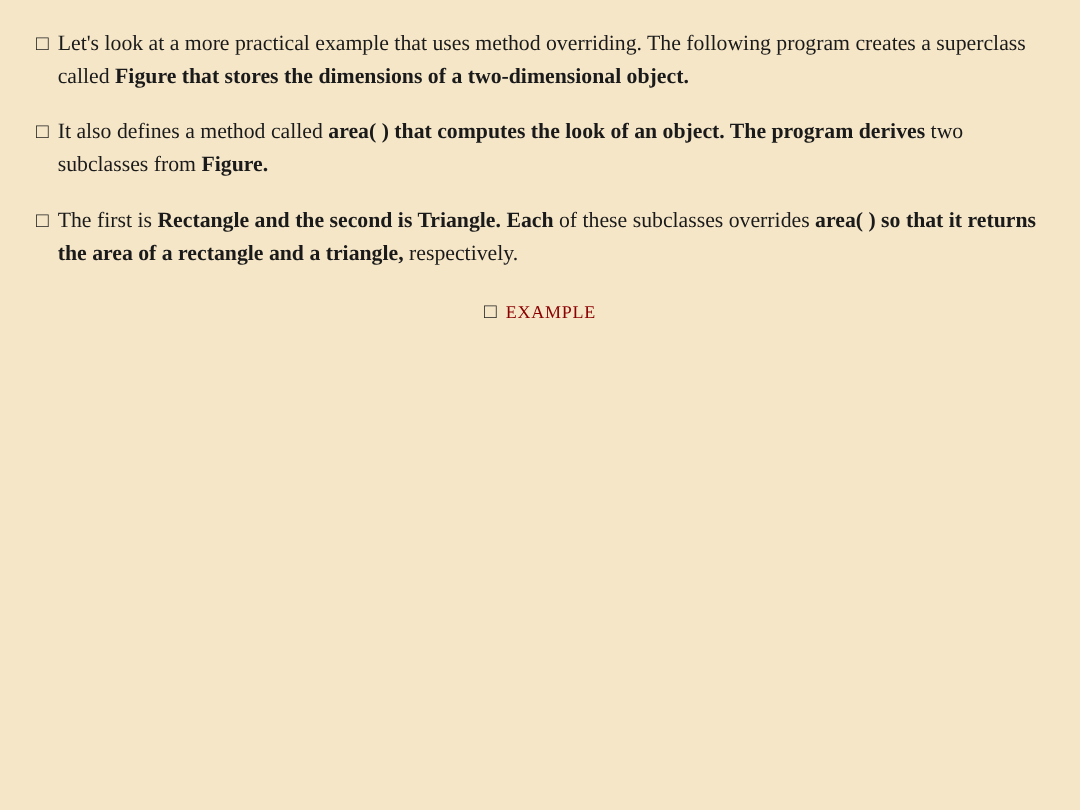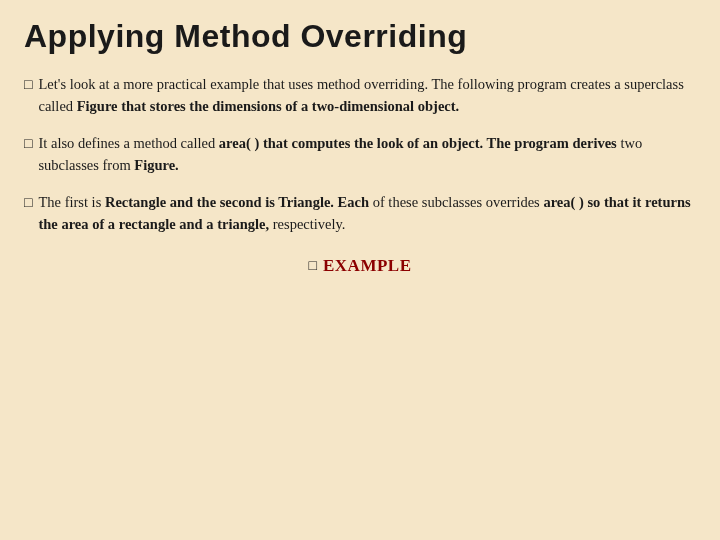--- a/index.html
+++ b/index.html
@@ -78,31 +78,30 @@
       gap: 6px;
       font-size: 15px;
     }
 
     .example-marker {
       font-size: 14px;
       color: #1a1a1a;
     }
 
     .example-text {
-      font-size: 17px;
-      font-weight: bold;
+      font-size: 12px;
+      font-weight: normal;
       color: #8b0000;
       letter-spacing: 0.5px;
     }
   </style>
 </head>
 <body>
 
 <div class="slide">
-  <div class="title">Applying Method Overriding</div>
 
   <div class="bullet-section">
 
     <div class="bullet-item">
       <span class="bullet-marker">□</span>
       <span class="bullet-text">
         Let's look at a more practical example that uses method overriding. The following program creates a superclass called <b>Figure that stores the dimensions of a two-dimensional object.</b>
       </span>
     </div>
 

